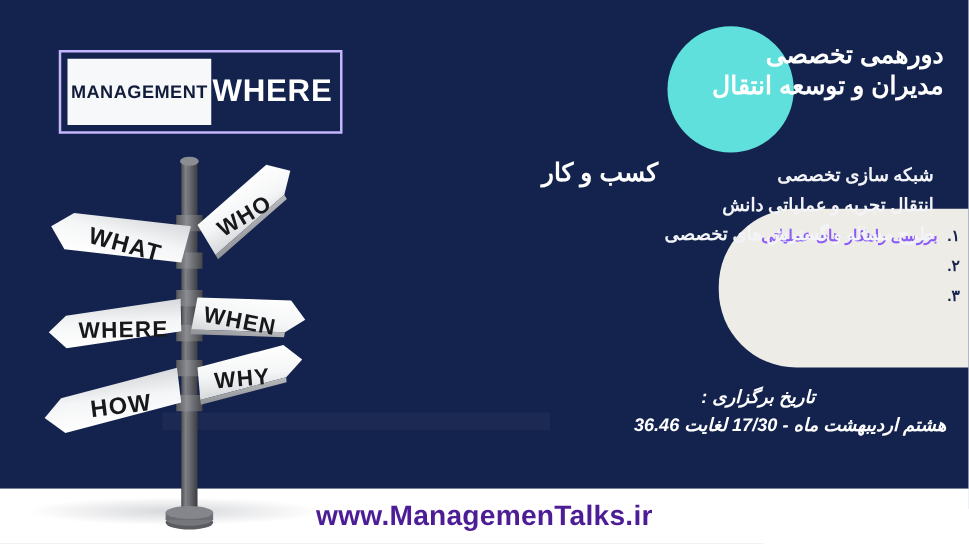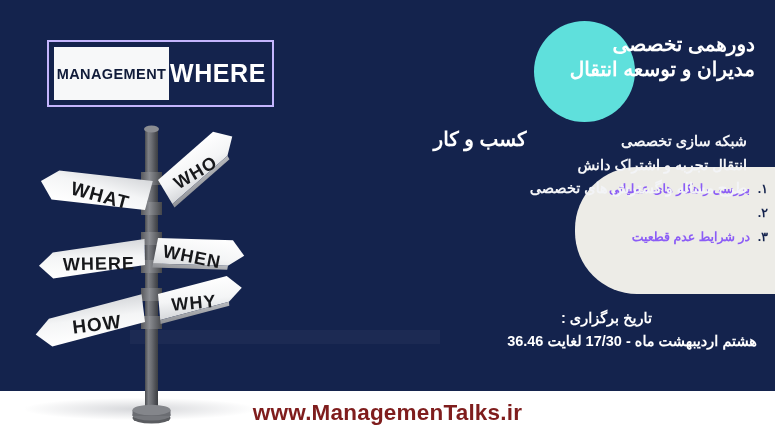--- a/index.html
+++ b/index.html
@@ -78,20 +78,21 @@
     white-space:nowrap;
   }
   #hl-3 { text-align:center; padding-right:130px;margin-top:44px; }
   
   #features {
     position:absolute;
     right:28px; top:130px;
     width:300px;
     direction:rtl;
     z-index:4;
+    font-family:Liberation Serif, serif;
   }
   .feat-line {
     color:#f3f4f7;
     font-size:14.5px;
     font-weight:bold;
     line-height:1.63;
     white-space:nowrap;
   }
   
   #card {
@@ -130,38 +131,39 @@
     font-weight:bold;
   }
   
   #details {
     position:absolute;
     right:18px; top:307px;
     width:420px;
     text-align:right;
     direction:rtl;
     z-index:4;
+    font-style:italic;
   }
   .det-line {
     color:#ffffff;
     font-size:14.5px;
     font-weight:bold;
     line-height:1.62;
     white-space:nowrap;
   }
   #det-1 { padding-right:105px; }
   
   #url {
     position:absolute;
     left:0; top:391px; width:775px; height:44px;
     background:#ffffff;
     display:flex; align-items:center; justify-content:center;
   }
   #url-text {
-    color:#7f1d1d;
+    color:#4c1d95;
     font-size:22.5px;
     font-weight:bold;
     letter-spacing:0.2px;
   }
   
   #signpost {
     position:absolute;
     left:0; top:110px; width:300px; height:325px;
     z-index:3;
   }
@@ -204,36 +206,35 @@
   </div>
 
   <div id="headline">
     <div class="hl-line" id="hl-1">دورهمی تخصصی</div>
     <div class="hl-line" id="hl-2">مدیران و توسعه انتقال</div>
     <div class="hl-line" id="hl-3">کسب و کار</div>
   </div>
 
   <div id="features">
     <div class="feat-line">شبکه سازی تخصصی</div>
-    <div class="feat-line">انتقال تجربه و اشتراک دانش</div>
+    <div class="feat-line">انتقال تجربه و عملیاتی دانش</div>
     <div class="feat-line">طرح مساله و گسترش های تخصصی</div>
   </div>
 
   <div id="card">
     <div id="card-list">
       <div class="card-row">
         <span class="card-num">۱.</span>
         <span class="card-txt">بررسی راهکار های عملیاتی</span>
       </div>
       <div class="card-row">
         <span class="card-num">۲.</span>
       </div>
       <div class="card-row">
         <span class="card-num">۳.</span>
-        <span class="card-txt">در شرایط عدم قطعیت</span>
       </div>
     </div>
   </div>
 
   <div id="details">
     <div class="det-line" id="det-1">تاریخ برگزاری :</div>
     <div class="det-line">هشتم اردیبهشت ماه - 17/30 لغایت 36.46</div>
   </div>
 
   <div id="signpost">

